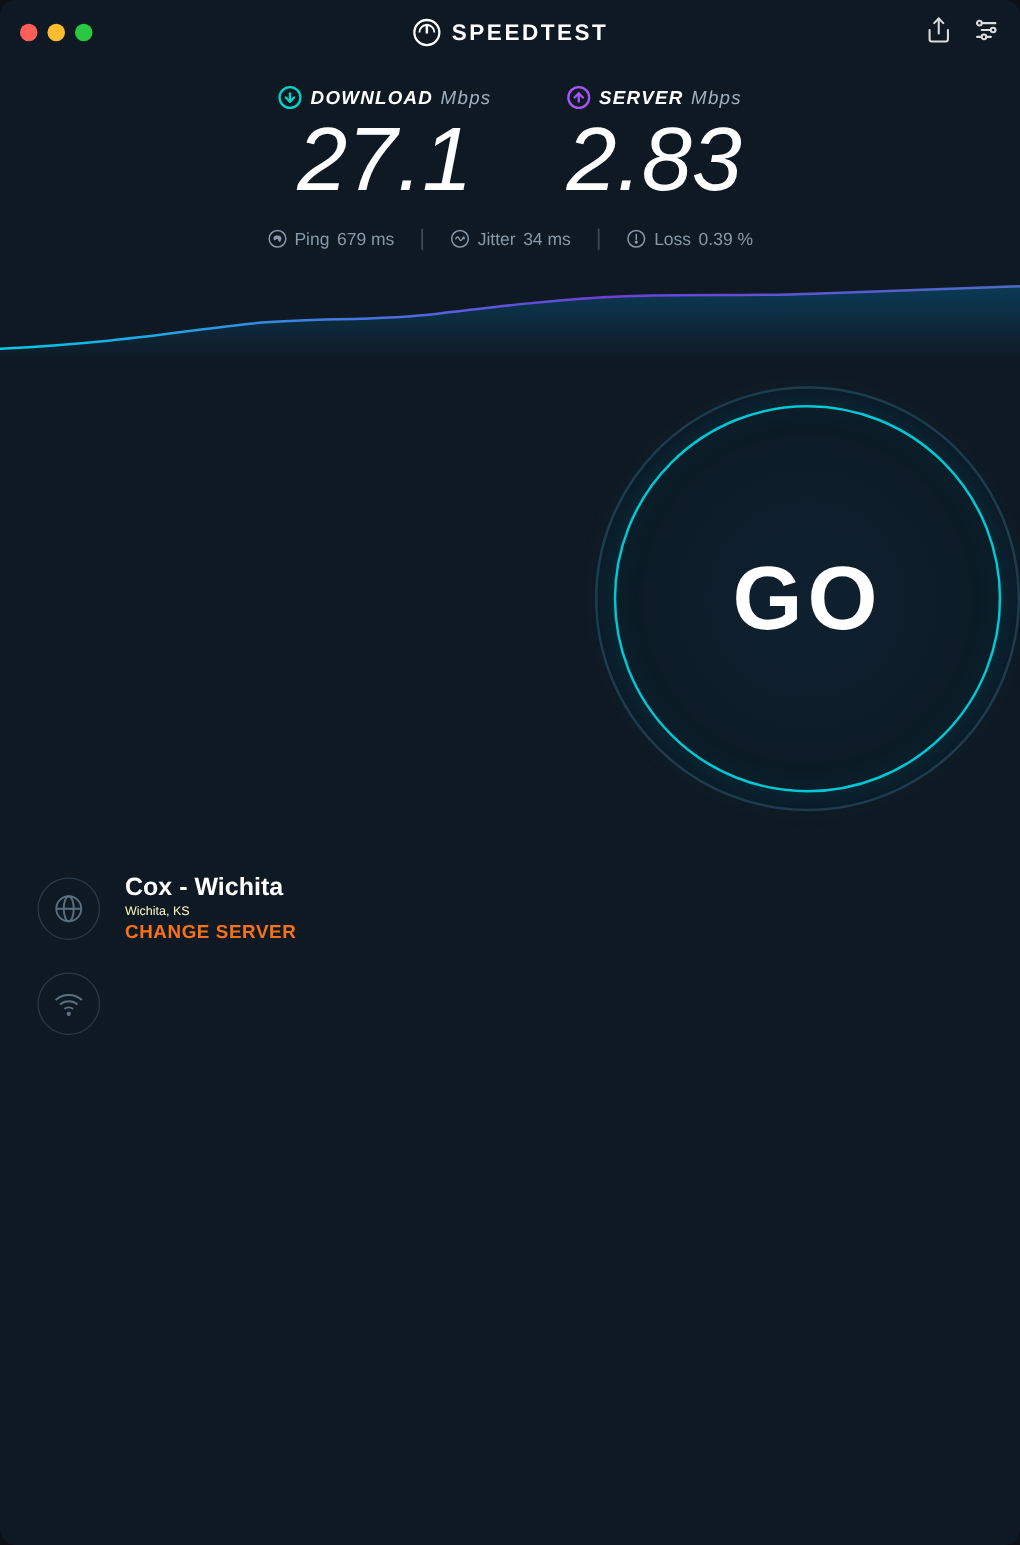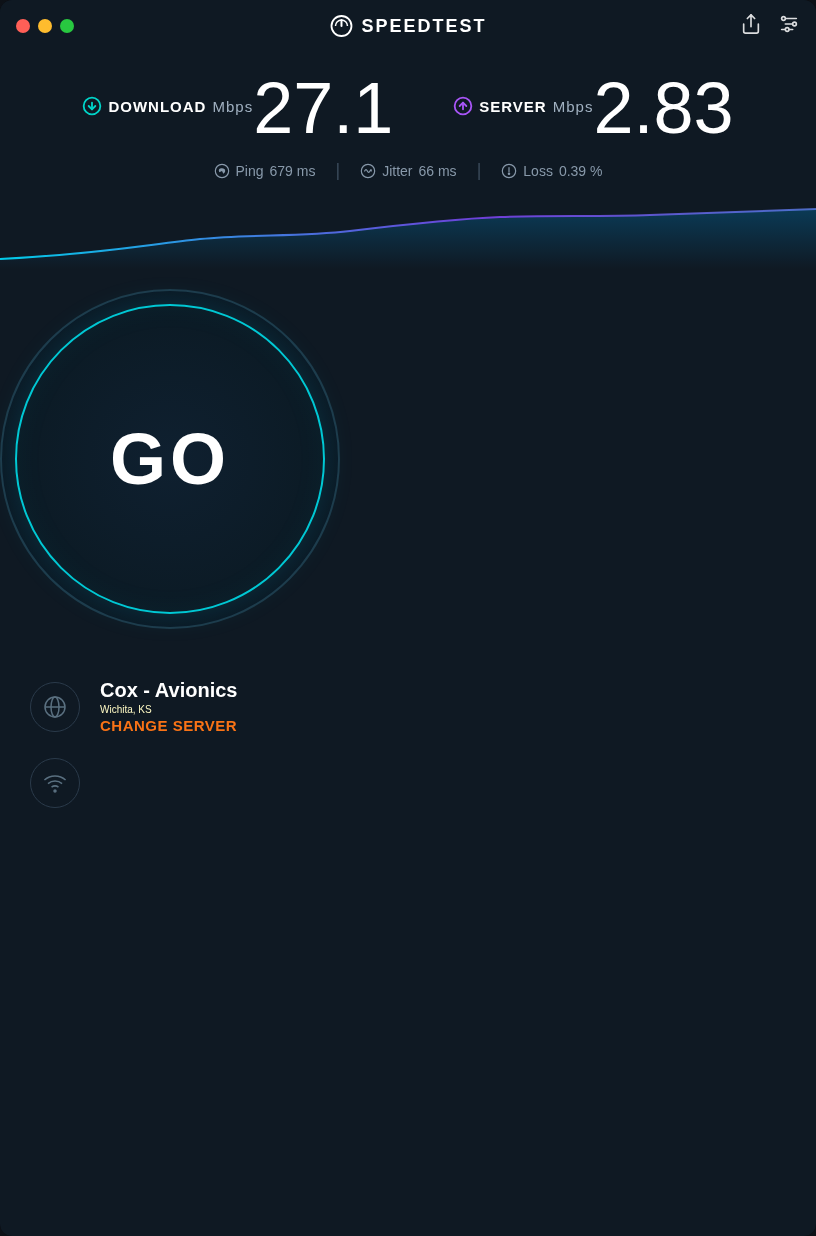--- a/index.html
+++ b/index.html
@@ -94,22 +94,23 @@
     
     .stats-section {
       padding: 16px 40px 8px;
       display: flex;
       justify-content: center;
       gap: 60px;
     }
 
     .stat-block {
       display: flex;
-      flex-direction: row;
-      align-items: center;
+      flex-direction: column;
+      align-items: center;
+      font-style: italic;
     }
 
     .stat-label {
       display: flex;
       align-items: center;
       gap: 6px;
       font-size: 15px;
       font-weight: 600;
       letter-spacing: 1px;
     }
@@ -167,21 +168,21 @@
     .graph-area {
       width: 100%;
       height: 80px;
       position: relative;
       overflow: hidden;
     }
 
     
     .go-section {
       display: flex;
-      justify-content: flex-start;
+      justify-content: flex-end;
       align-items: center;
       padding: 20px 0 30px;
       flex: 1;
     }
 
     .go-circle-outer {
       width: 340px;
       height: 340px;
       border-radius: 50%;
       border: 2.5px solid #1e3a4a;
@@ -348,21 +349,21 @@
       <span>Ping</span>
       <span>679 ms</span>
     </div>
     <span class="metric-divider">|</span>
     <div class="metric-item">
       <svg width="16" height="16" viewBox="0 0 24 24" fill="none" stroke="#8899aa" stroke-width="1.8">
         <circle cx="12" cy="12" r="10"></circle>
         <path d="M7 12 Q9 8 11 12 Q13 16 15 12 Q17 8 17 12" stroke="#8899aa" fill="none" stroke-linecap="round"></path>
       </svg>
       <span>Jitter</span>
-      <span>66 ms</span>
+      <span>34 ms</span>
     </div>
     <span class="metric-divider">|</span>
     <div class="metric-item">
       <svg width="16" height="16" viewBox="0 0 24 24" fill="none" stroke="#8899aa" stroke-width="1.8">
         <circle cx="12" cy="12" r="10"></circle>
         <line x1="12" y1="7" x2="12" y2="13" stroke="#8899aa" stroke-linecap="round"></line>
         <circle cx="12" cy="16" r="1" fill="#8899aa"></circle>
       </svg>
       <span>Loss</span>
       <span>0.39 %</span>
@@ -400,21 +401,21 @@
   <div class="server-section">
     <div class="server-item">
       <div class="server-icon-circle">
         <svg width="24" height="24" viewBox="0 0 24 24" fill="none" stroke="#5a7080" stroke-width="1.5">
           <circle cx="12" cy="12" r="10"></circle>
           <ellipse cx="12" cy="12" rx="4" ry="10"></ellipse>
           <line x1="2" y1="12" x2="22" y2="12"></line>
         </svg>
       </div>
       <div class="server-info">
-        <span class="server-name">Cox - Avionics</span>
+        <span class="server-name">Cox - Wichita</span>
         <span class="server-location">Wichita, KS</span>
         <span class="change-server-link">CHANGE SERVER</span>
       </div>
     </div>
 
     <div class="server-item">
       <div class="server-icon-circle">
         <svg width="24" height="24" viewBox="0 0 24 24" fill="none" stroke="#5a7080" stroke-width="1.5">
           <path d="M5 12.55a11 11 0 0 1 14.08 0"></path>
           <path d="M1.42 9a16 16 0 0 1 21.16 0"></path>

